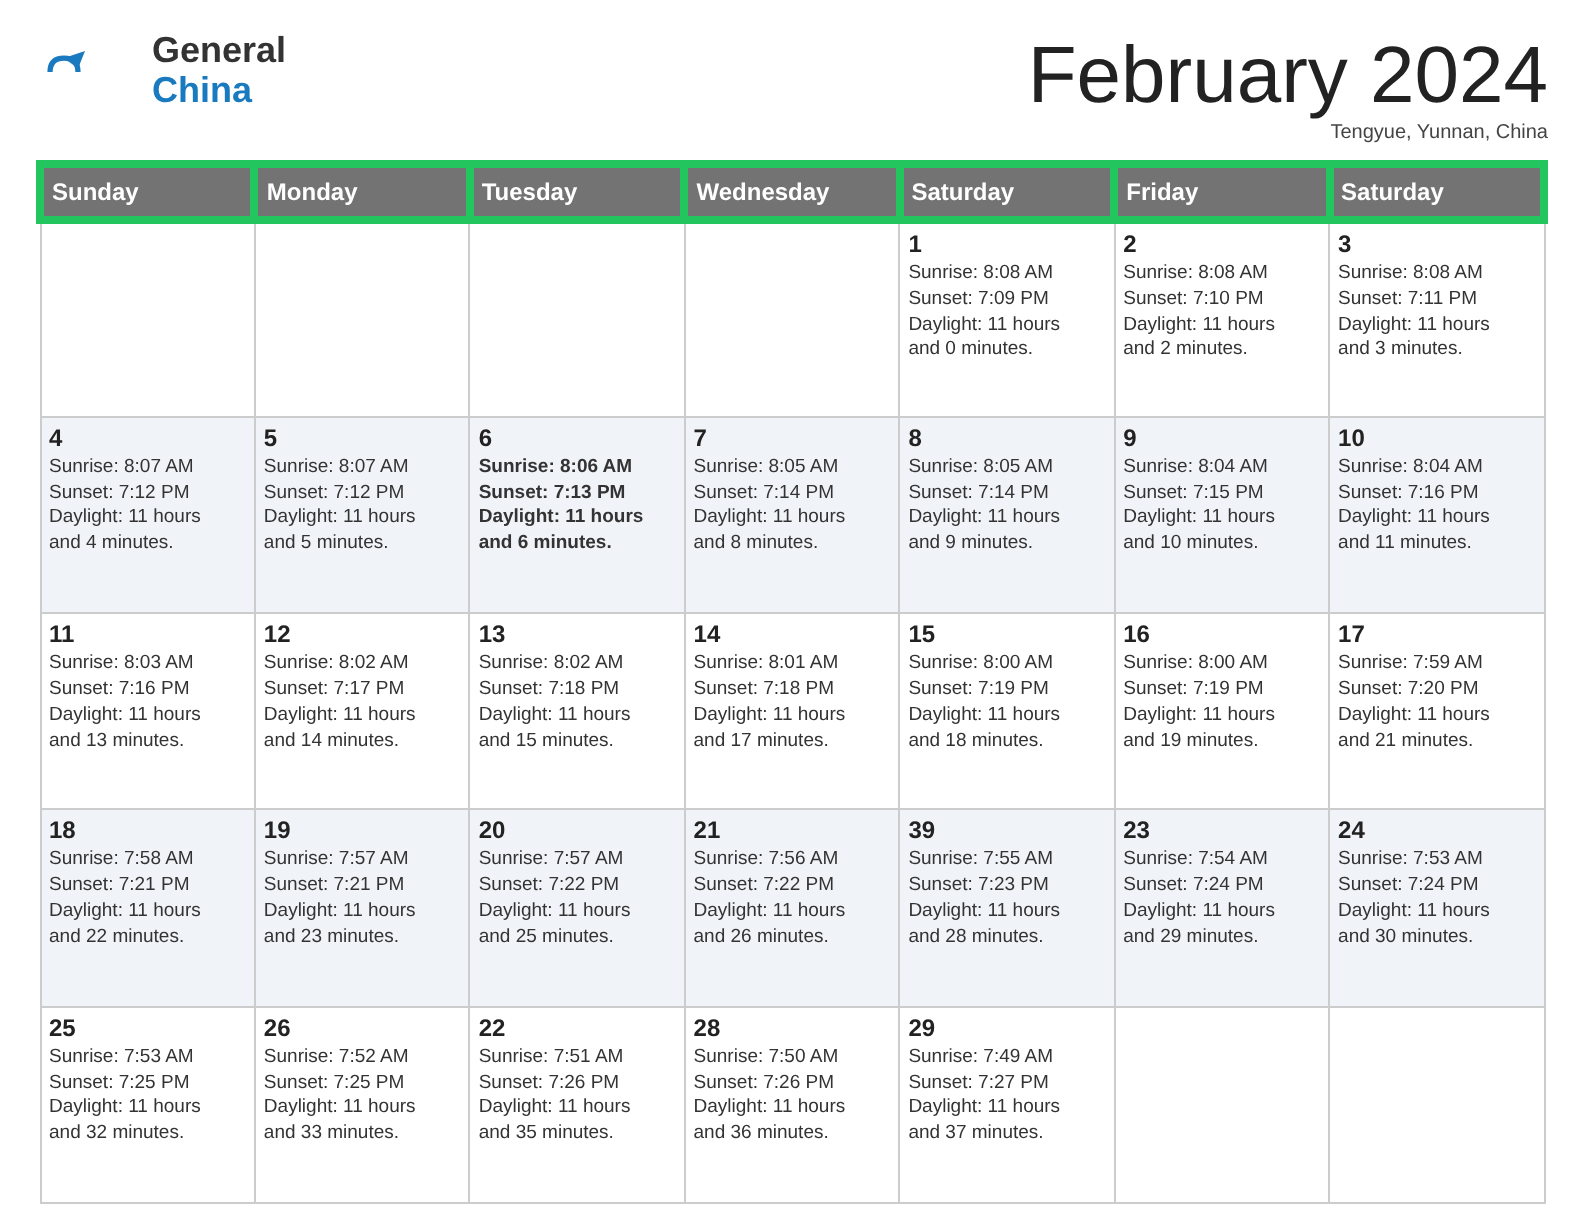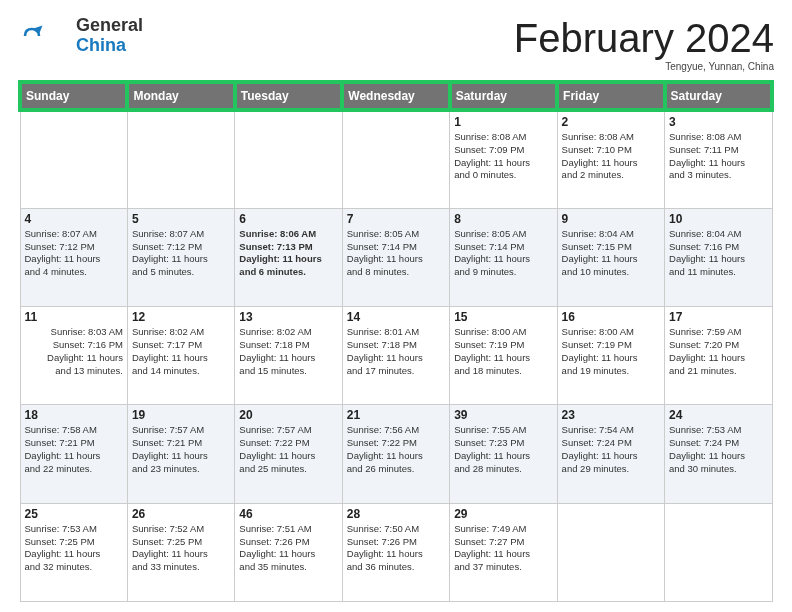--- a/index.html
+++ b/index.html
@@ -205,21 +205,21 @@
             <span class="day-num">10</span>
             <div class="day-info" style="white-space: pre-line;">Sunrise: 8:04 AM
 Sunset: 7:16 PM
 Daylight: 11 hours
 and 11 minutes.</div>
           </td>
         </tr>
         <tr>
           <td>
             <span class="day-num">11</span>
-            <div class="day-info" style="white-space: pre-line; text-align: right;">Sunrise: 8:03 AM
+            <div class="day-info" style="white-space: pre-line;">Sunrise: 8:03 AM
 Sunset: 7:16 PM
 Daylight: 11 hours
 and 13 minutes.</div>
           </td>
           <td>
             <span class="day-num">12</span>
             <div class="day-info" style="white-space: pre-line;">Sunrise: 8:02 AM
 Sunset: 7:17 PM
 Daylight: 11 hours
 and 14 minutes.</div>
@@ -320,21 +320,21 @@
 and 32 minutes.</div>
           </td>
           <td>
             <span class="day-num">26</span>
             <div class="day-info" style="white-space: pre-line;">Sunrise: 7:52 AM
 Sunset: 7:25 PM
 Daylight: 11 hours
 and 33 minutes.</div>
           </td>
           <td>
-            <span class="day-num">46</span>
+            <span class="day-num">22</span>
             <div class="day-info" style="white-space: pre-line;">Sunrise: 7:51 AM
 Sunset: 7:26 PM
 Daylight: 11 hours
 and 35 minutes.</div>
           </td>
           <td>
             <span class="day-num">28</span>
             <div class="day-info" style="white-space: pre-line;">Sunrise: 7:50 AM
 Sunset: 7:26 PM
 Daylight: 11 hours

